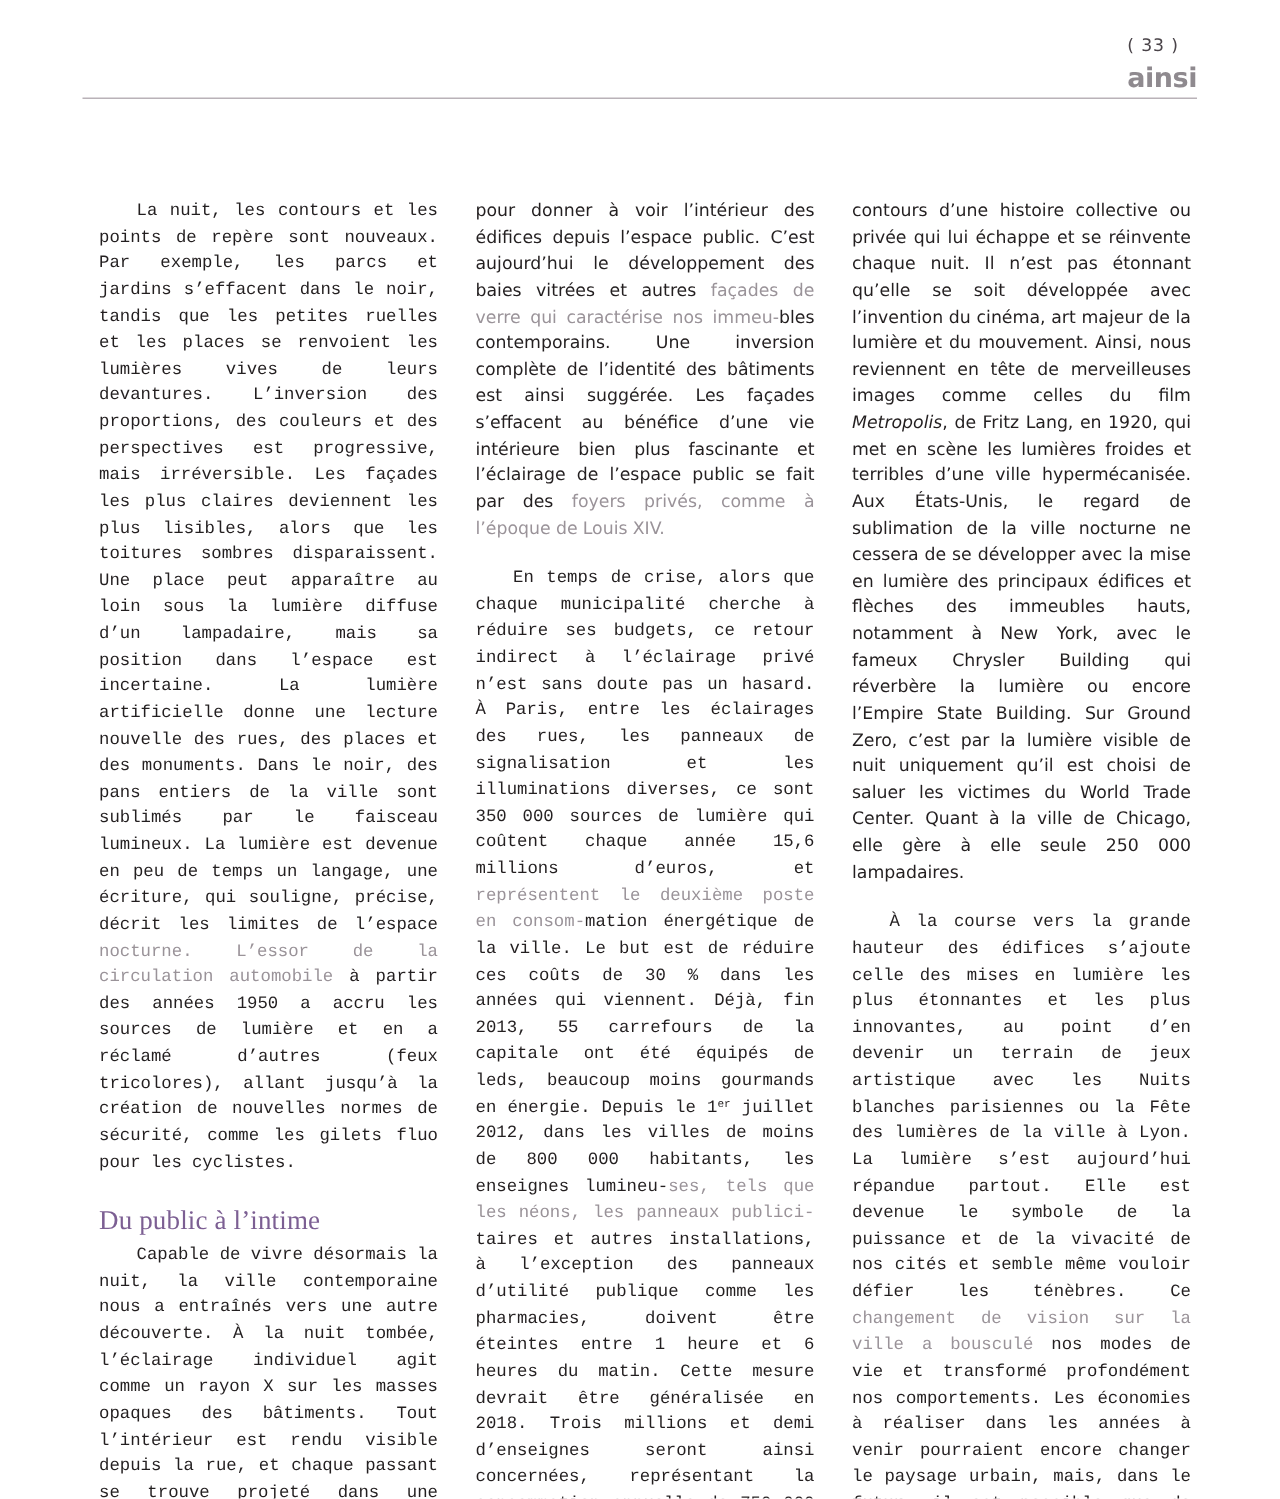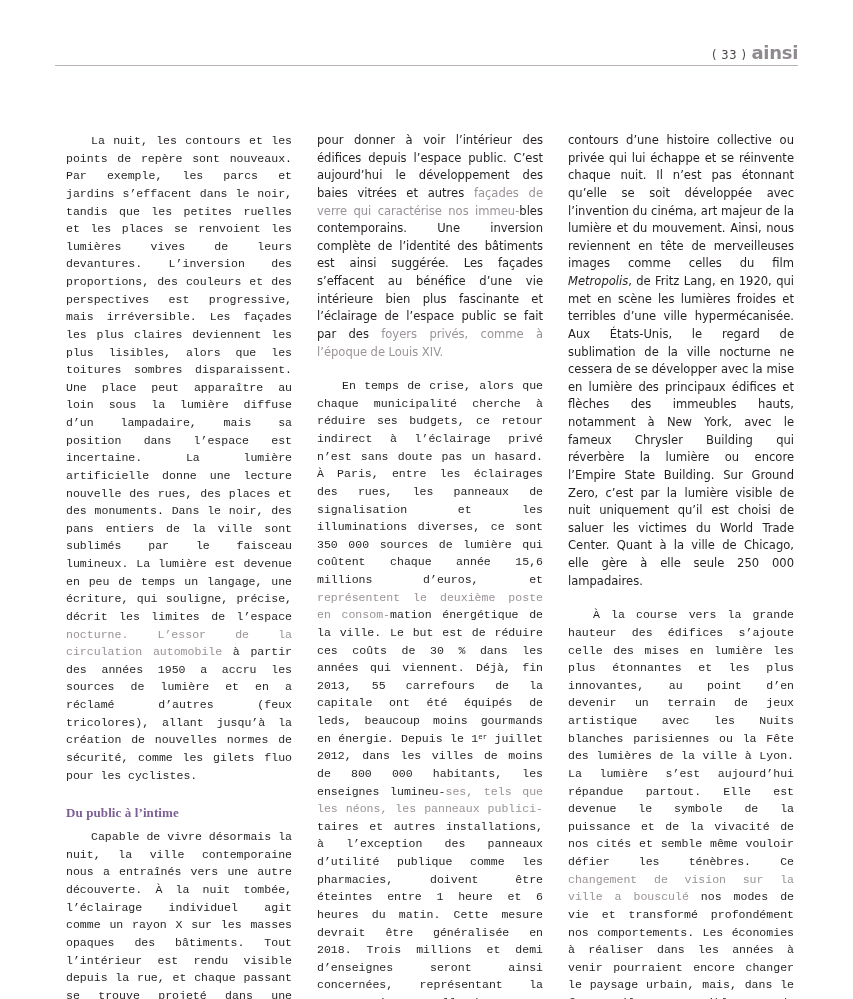--- a/index.html
+++ b/index.html
@@ -33,20 +33,21 @@
     background: #b9b2b8;
   }
   .folio {
     position: absolute;
     right: 0;
     bottom: 3px;
     display: flex;
     align-items: baseline;
     gap: 5px;
     white-space: nowrap;
+    flex-direction: column;
   }
   .folio-number {
     font-family: "DejaVu Sans", sans-serif;
     font-size: 11.5px;
     letter-spacing: 0.6px;
     color: #4a4449;
   }
   .folio-brand {
     font-family: "DejaVu Sans", sans-serif;
     font-size: 18px;
@@ -98,22 +99,22 @@
   }
   .sup {
     font-size: 0.64em;
     vertical-align: 0.45em;
     line-height: 0;
   }
 
   
   .section-title {
     font-family: "Liberation Serif", serif;
-    font-size: 13px;
-    font-weight: 700;
+    font-size: 18px;
+    font-weight: 400;
     color: #7c5f93;
     margin: 17px 0 3px 0;
     line-height: 24px;
     letter-spacing: 0.1px;
   }
 </style>
 </head>
 <body>
 
 <div class="page-header">

